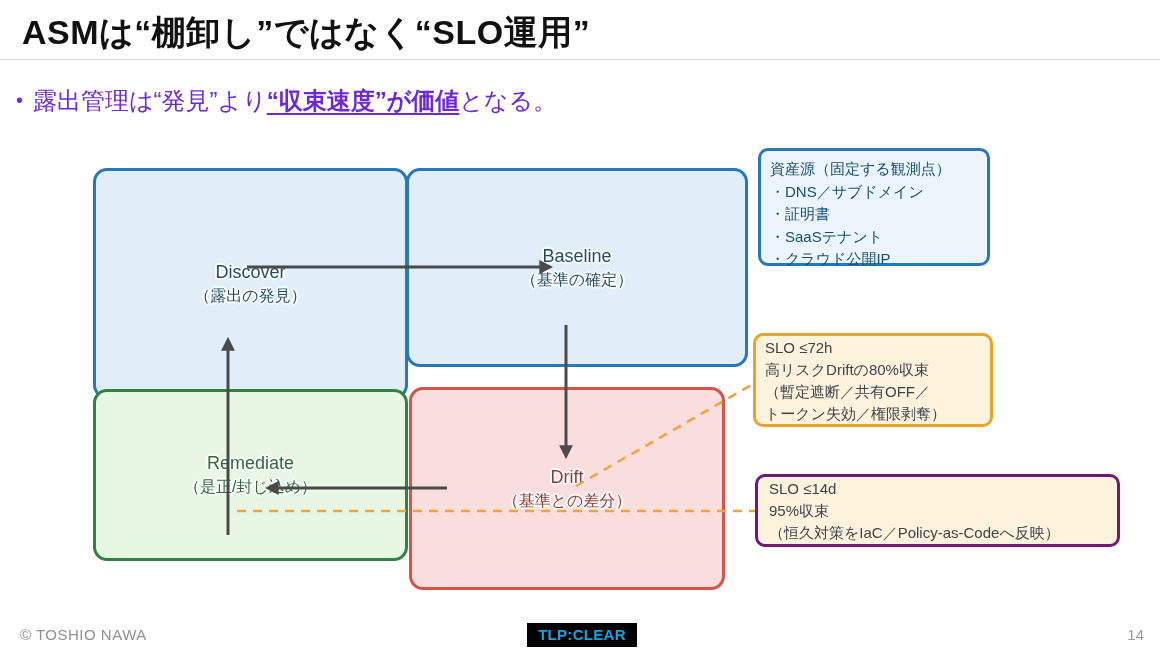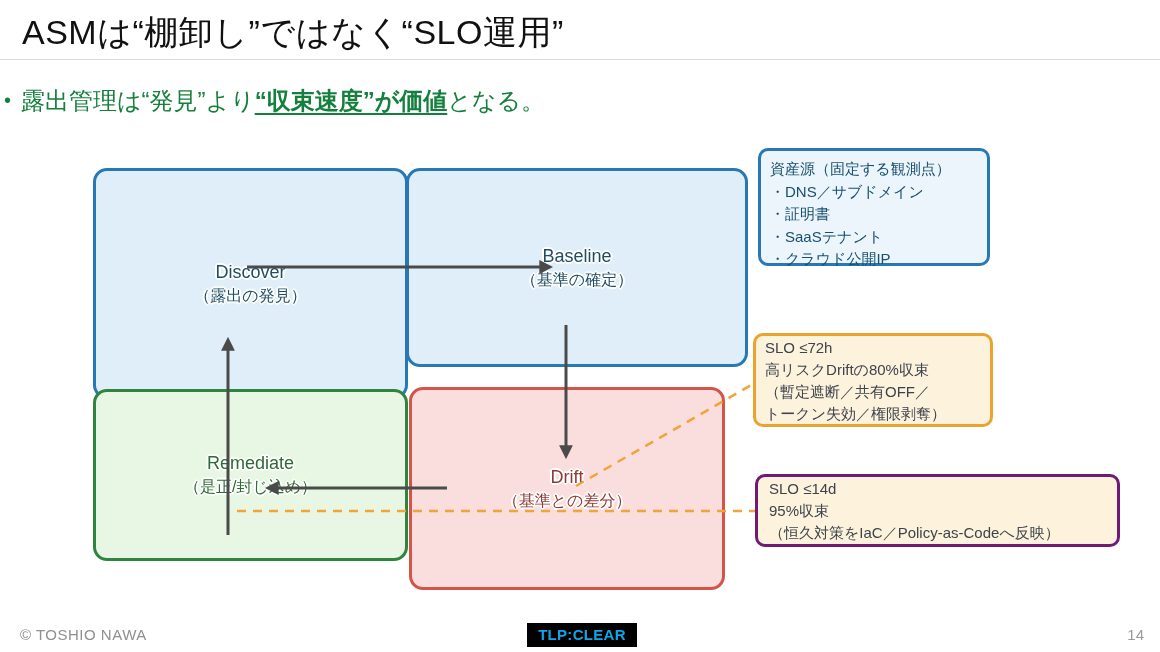--- a/index.html
+++ b/index.html
@@ -2,25 +2,25 @@
 <html><head>
 <meta charset="utf-8">
 <style>
   html,body{margin:0;padding:0;background:#fff;}
   .slide{
     position:relative;width:1160px;height:652px;background:#ffffff;overflow:hidden;
     font-family:"Liberation Sans","DejaVu Sans",sans-serif;color:#1a1a1a;
   }
   .title{
     position:absolute;left:22px;top:10px;font-size:34px;line-height:44px;
-    letter-spacing:0.5px;color:#111;white-space:nowrap;
+    letter-spacing:0.5px;color:#111;white-space:nowrap;font-weight:bold;
   }
   .divider{position:absolute;left:0;top:59px;width:1160px;height:1px;background:#dcdcdc;}
   .bullet{
-    position:absolute;left:4px;top:84px;font-size:24px;line-height:32px;color:#15803d;white-space:nowrap;
+    position:absolute;left:16px;top:84px;font-size:24px;line-height:32px;color:#6d28d9;white-space:nowrap;
   }
   .bullet .marker{margin-right:10px;font-size:20px;vertical-align:2px;}
   .bullet .emph{
     font-weight:bold;text-decoration:underline;text-decoration-thickness:2px;text-underline-offset:4px;
   }
   .box{position:absolute;box-sizing:border-box;border-radius:14px;border:3px solid;}
   .box-discover{left:93px;top:168px;width:315px;height:231px;background:#e0eef9;border-color:#2878b5;}
   .box-baseline{left:406px;top:168px;width:342px;height:199px;background:#e0eef9;border-color:#2878b5;}
   .box-remediate{left:93px;top:389px;width:315px;height:172px;background:#e7f7e3;border-color:#2f8540;}
   .box-drift{left:409px;top:387px;width:316px;height:203px;background:#fadedd;border-color:#d4544a;}

